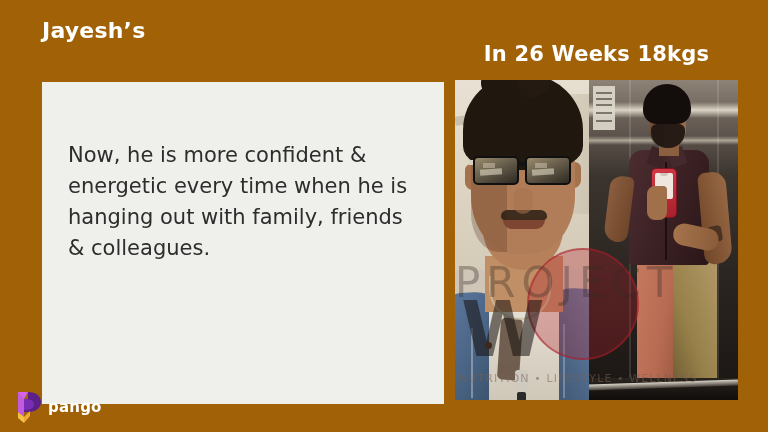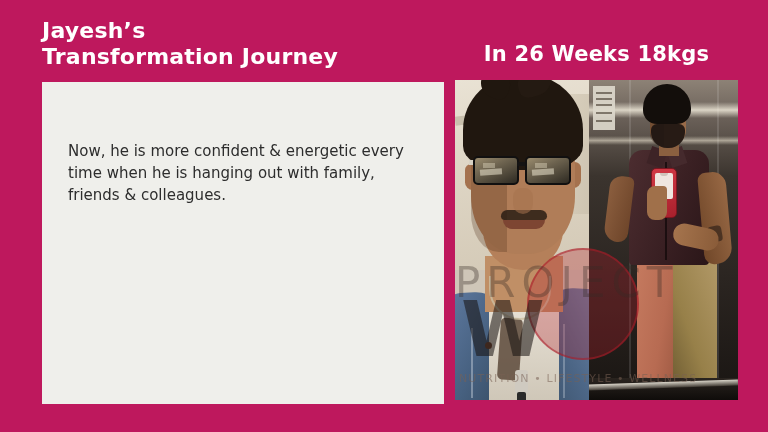--- a/index.html
+++ b/index.html
@@ -13,21 +13,21 @@
   body {
     font-family: "DejaVu Sans", "Liberation Sans", sans-serif;
     background: #6E2F9E;
     position: relative;
   }
 
   
   #slide {
     position: absolute;
     inset: 0;
-    background: #be185d;
+    background: #a16207;
   }
 
   
   #title-block {
     position: absolute;
     left: 42px;
     top: 18px;
     width: 400px;
   }
   .title-line {
@@ -66,21 +66,21 @@
     color: #7A3BC4;
     font-weight: 700;
     font-size: 17.5px;
     line-height: 1.32;
     margin-bottom: 26px;
     padding-left: 4px;
   }
   #card-body {
     color: #2D2D2D;
     font-weight: 400;
-    font-size: 15px;
+    font-size: 21px;
     line-height: 1.48;
     padding-left: 4px;
   }
 
   
   #photo-pair {
     position: absolute;
     left: 455px;
     top: 80px;
     width: 283px;
@@ -399,21 +399,20 @@
     margin-bottom: 1px;
   }
 </style>
 </head>
 <body>
 
 <div id="slide">
 
   <div id="title-block">
     <div class="title-line">Jayesh’s</div>
-    <div class="title-line">Transformation Journey</div>
   </div>
 
   <div id="right-heading">In 26 Weeks 18kgs</div>
 
   <div id="text-card">
     <div id="card-body">Now, he is more confident &amp; energetic every time when he is hanging out with family, friends &amp; colleagues.</div>
   </div>
 
   <div id="photo-pair">
 
@@ -496,14 +495,25 @@
     </div>
 
     <div id="watermark">
       <div id="wm-circle"></div>
       <div id="wm-project">PROJECT</div>
       <div id="wm-w">W</div>
       <div id="wm-tagline">NUTRITION • LIFESTYLE • WELLNESS</div>
     </div>
   </div>
 
+  <div id="logo">
+    <svg id="logo-mark" viewBox="0 0 30 34">
+      <path d="M4 2 L14 2 L10 9 L4 9 Z" fill="#D564E8"></path>
+      <path d="M14 2 C22 2 27 6 27 12 C27 18 22 22 14 22 L10 22 L10 9 L14 9 Z" fill="#5B2188"></path>
+      <path d="M4 2 L10 9 L10 27 L4 22 Z" fill="#C45BDE"></path>
+      <path d="M10 9 C17 9 20 11 20 14.5 C20 18 17 20 10 20 Z" fill="#7B2FB8" opacity="0.9"></path>
+      <path d="M4 22 L10 27 L10 33 L4 28 Z" fill="#F5C342"></path>
+      <path d="M10 27 L16 21 L16 26 L10 33 Z" fill="#F0A93A"></path>
+    </svg>
+    <span id="logo-text">pango</span>
+  </div>
 
 </div>
 
 </body></html>

